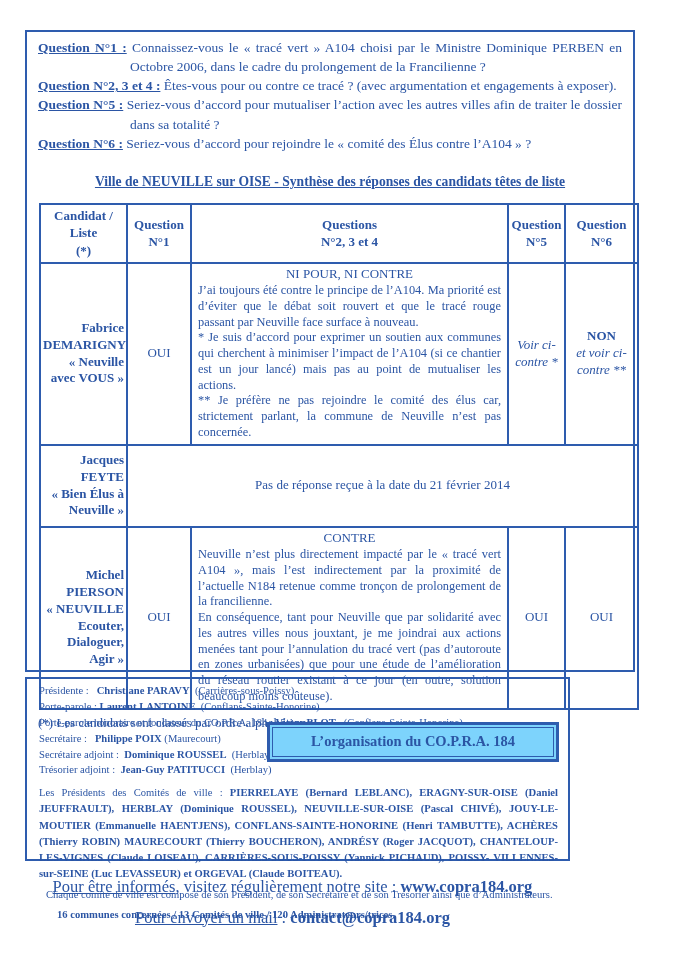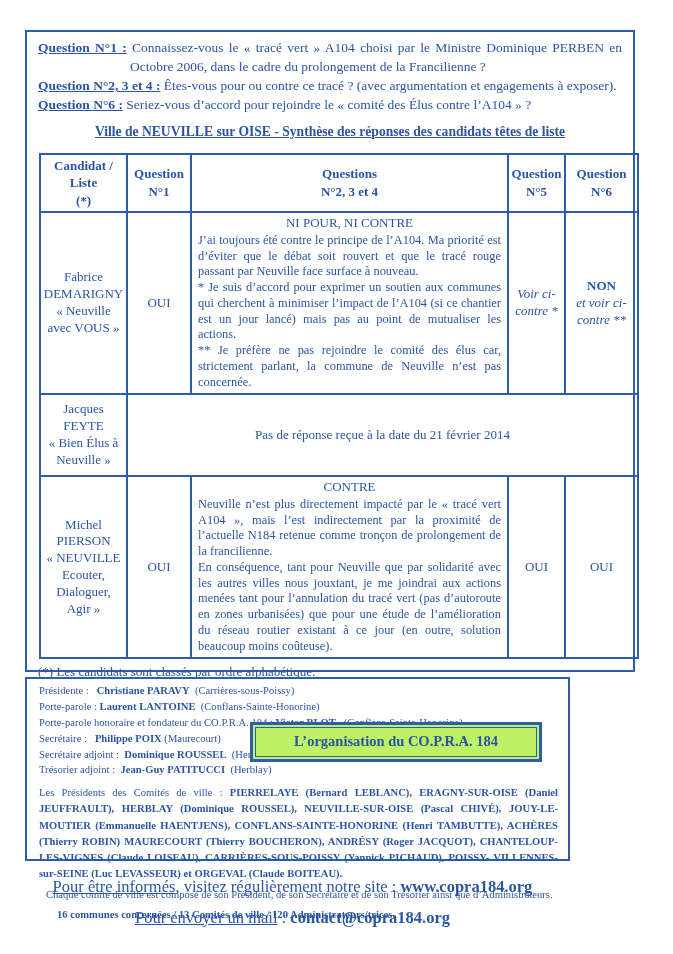--- a/index.html
+++ b/index.html
@@ -23,36 +23,36 @@
     border:2px solid var(--border);
     padding:6px 11px 0 11px;
   }
   .questions p{
     font-size:13.5px;line-height:1.42;text-align:justify;
     padding-left:92px;text-indent:-92px;
   }
   .qlabel{font-weight:bold;text-decoration:underline;}
   .table-title{
     text-align:center;font-weight:bold;text-decoration:underline;
-    font-size:13.6px;margin-top:9px;
+    font-size:13.6px;margin-top:21px;
   }
   table.responses{
     border-collapse:collapse;table-layout:fixed;
     width:598px;margin:13px 0 0 1px;
   }
   table.responses th,table.responses td{
     border:2px solid var(--border);
     vertical-align:middle;
   }
   table.responses th{
     font-size:13px;font-weight:bold;text-align:center;
     height:48px;line-height:1.35;padding:2px;
   }
   td.cand{
-    text-align:center;font-weight:normal;font-size:13px;line-height:1.3;
+    text-align:right;font-weight:bold;font-size:13px;line-height:1.3;
     padding:4px 2px;
   }
   td.cand .cand-list{}
   td.ans{text-align:center;font-size:13px;line-height:1.3;padding:2px;}
   td.resp{
     vertical-align:top;padding:2px 6px 3px 6px;
     font-size:12.4px;line-height:1.27;margin-top:44px;
   }
   td.resp .resp-head{text-align:center;font-size:13px;margin-bottom:1px;}
   td.resp p{text-align:justify;}
@@ -63,22 +63,22 @@
 
   
   .org-box{
     position:absolute;left:25px;top:677px;width:545px;height:184px;
     border:2px solid var(--border);
     padding:4px 10px 0 12px;
     font-size:10.6px;line-height:1.5;
   }
   .officials p{white-space:nowrap;}
   .org-title-outer{
-    position:absolute;right:26px;top:43px;width:292px;
-    border:3px solid var(--border);padding:2px;background:#bef264;
+    position:absolute;right:9px;top:43px;width:292px;
+    border:3px solid var(--border);padding:2px;background:#7dd3fc;
   }
   .org-title-inner{
     border:1px solid var(--border);
     text-align:center;font-weight:bold;font-size:14.5px;
     padding:5px 4px 6px 4px;line-height:1.2;
   }
   .presidents{margin-top:7px;text-align:justify;line-height:1.52;}
   .composition{margin-top:5px;padding-left:7px;}
   .stats{margin-top:4px;padding-left:18px;font-weight:bold;}
 
@@ -89,20 +89,21 @@
   }
 </style>
 </head>
 <body>
 
 <div class="outer-box">
 
   <div class="questions">
     <p><span class="qlabel">Question N°1 :</span> <span>Connaissez-vous le « tracé vert » A104 choisi par le Ministre Dominique PERBEN en Octobre 2006, dans le cadre du prolongement de la Francilienne ?</span></p>
     <p><span class="qlabel">Question N°2, 3 et 4 :</span> <span>Êtes-vous pour ou contre ce tracé ? (avec argumentation et engagements à exposer).</span></p>
+    <p><span class="qlabel">Question N°5 :</span> <span>Seriez-vous d’accord pour mutualiser l’action avec les autres villes afin de traiter le dossier dans sa totalité ?</span></p>
     <p><span class="qlabel">Question N°6 :</span> <span>Seriez-vous d’accord pour rejoindre le « comité des Élus contre l’A104 » ?</span></p>
   </div>
 
   <div class="table-title">Ville de NEUVILLE sur OISE - Synthèse des réponses des candidats têtes de liste</div>
 
   <table class="responses">
     <colgroup>
       <col style="width:87px">
         <col style="width:64px">
         <col style="width:317px">

